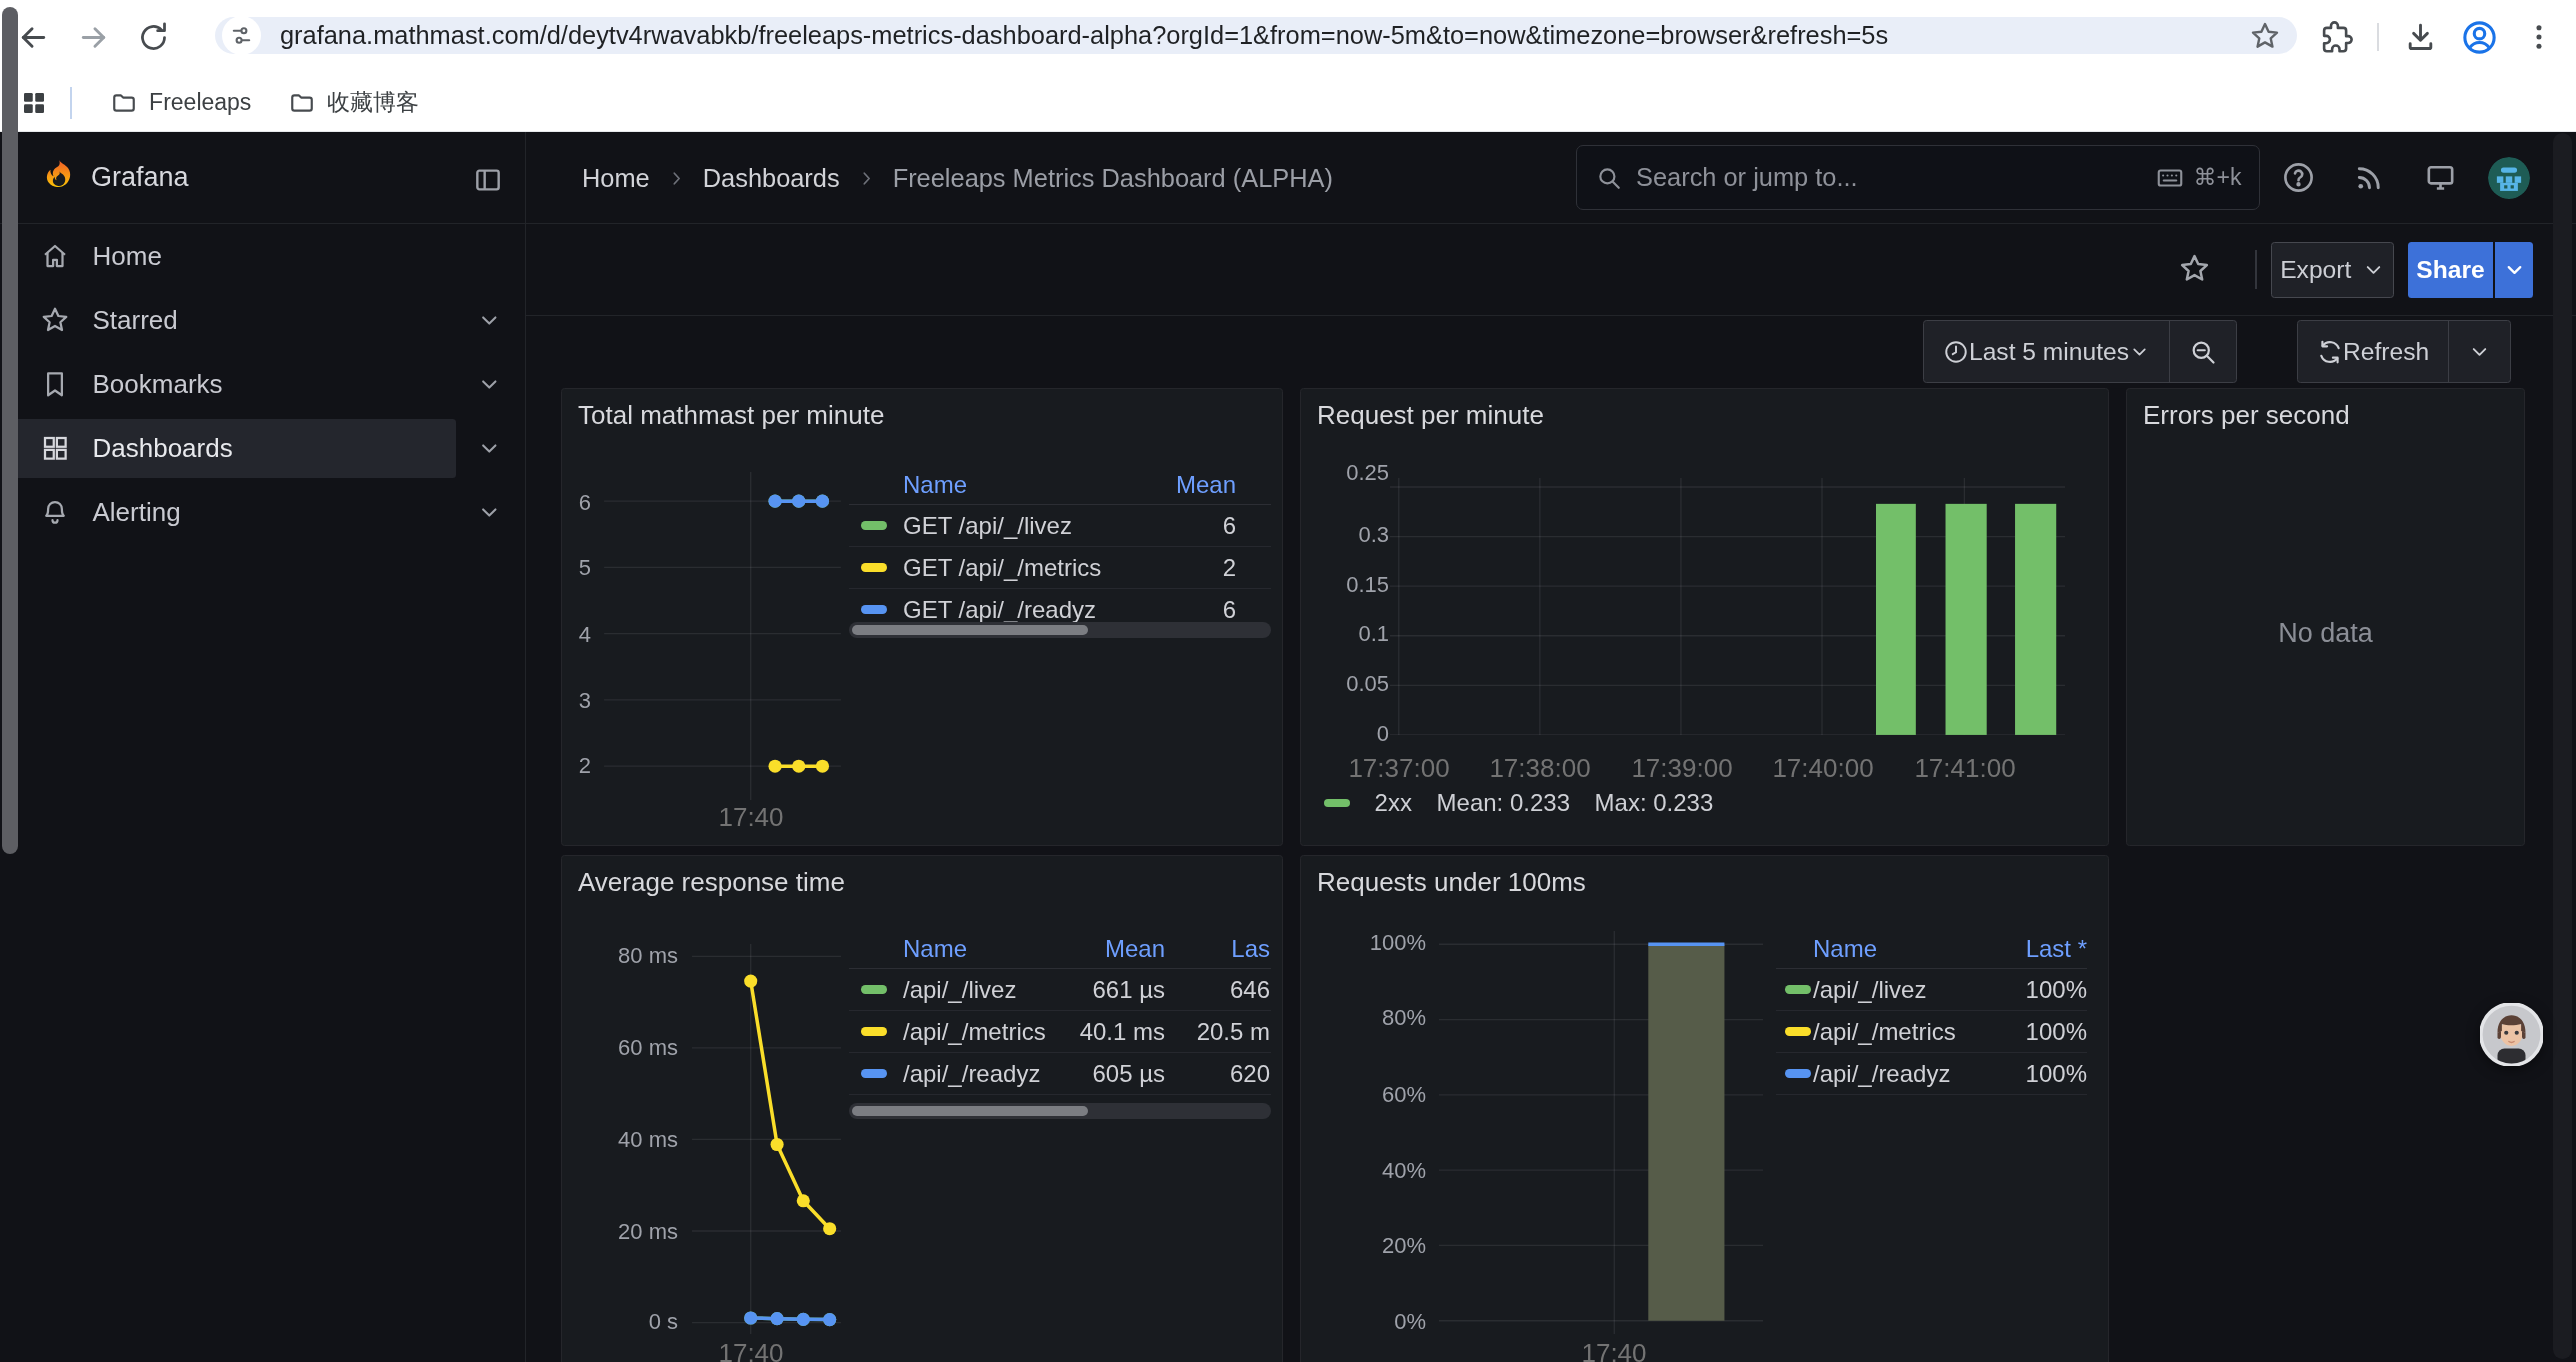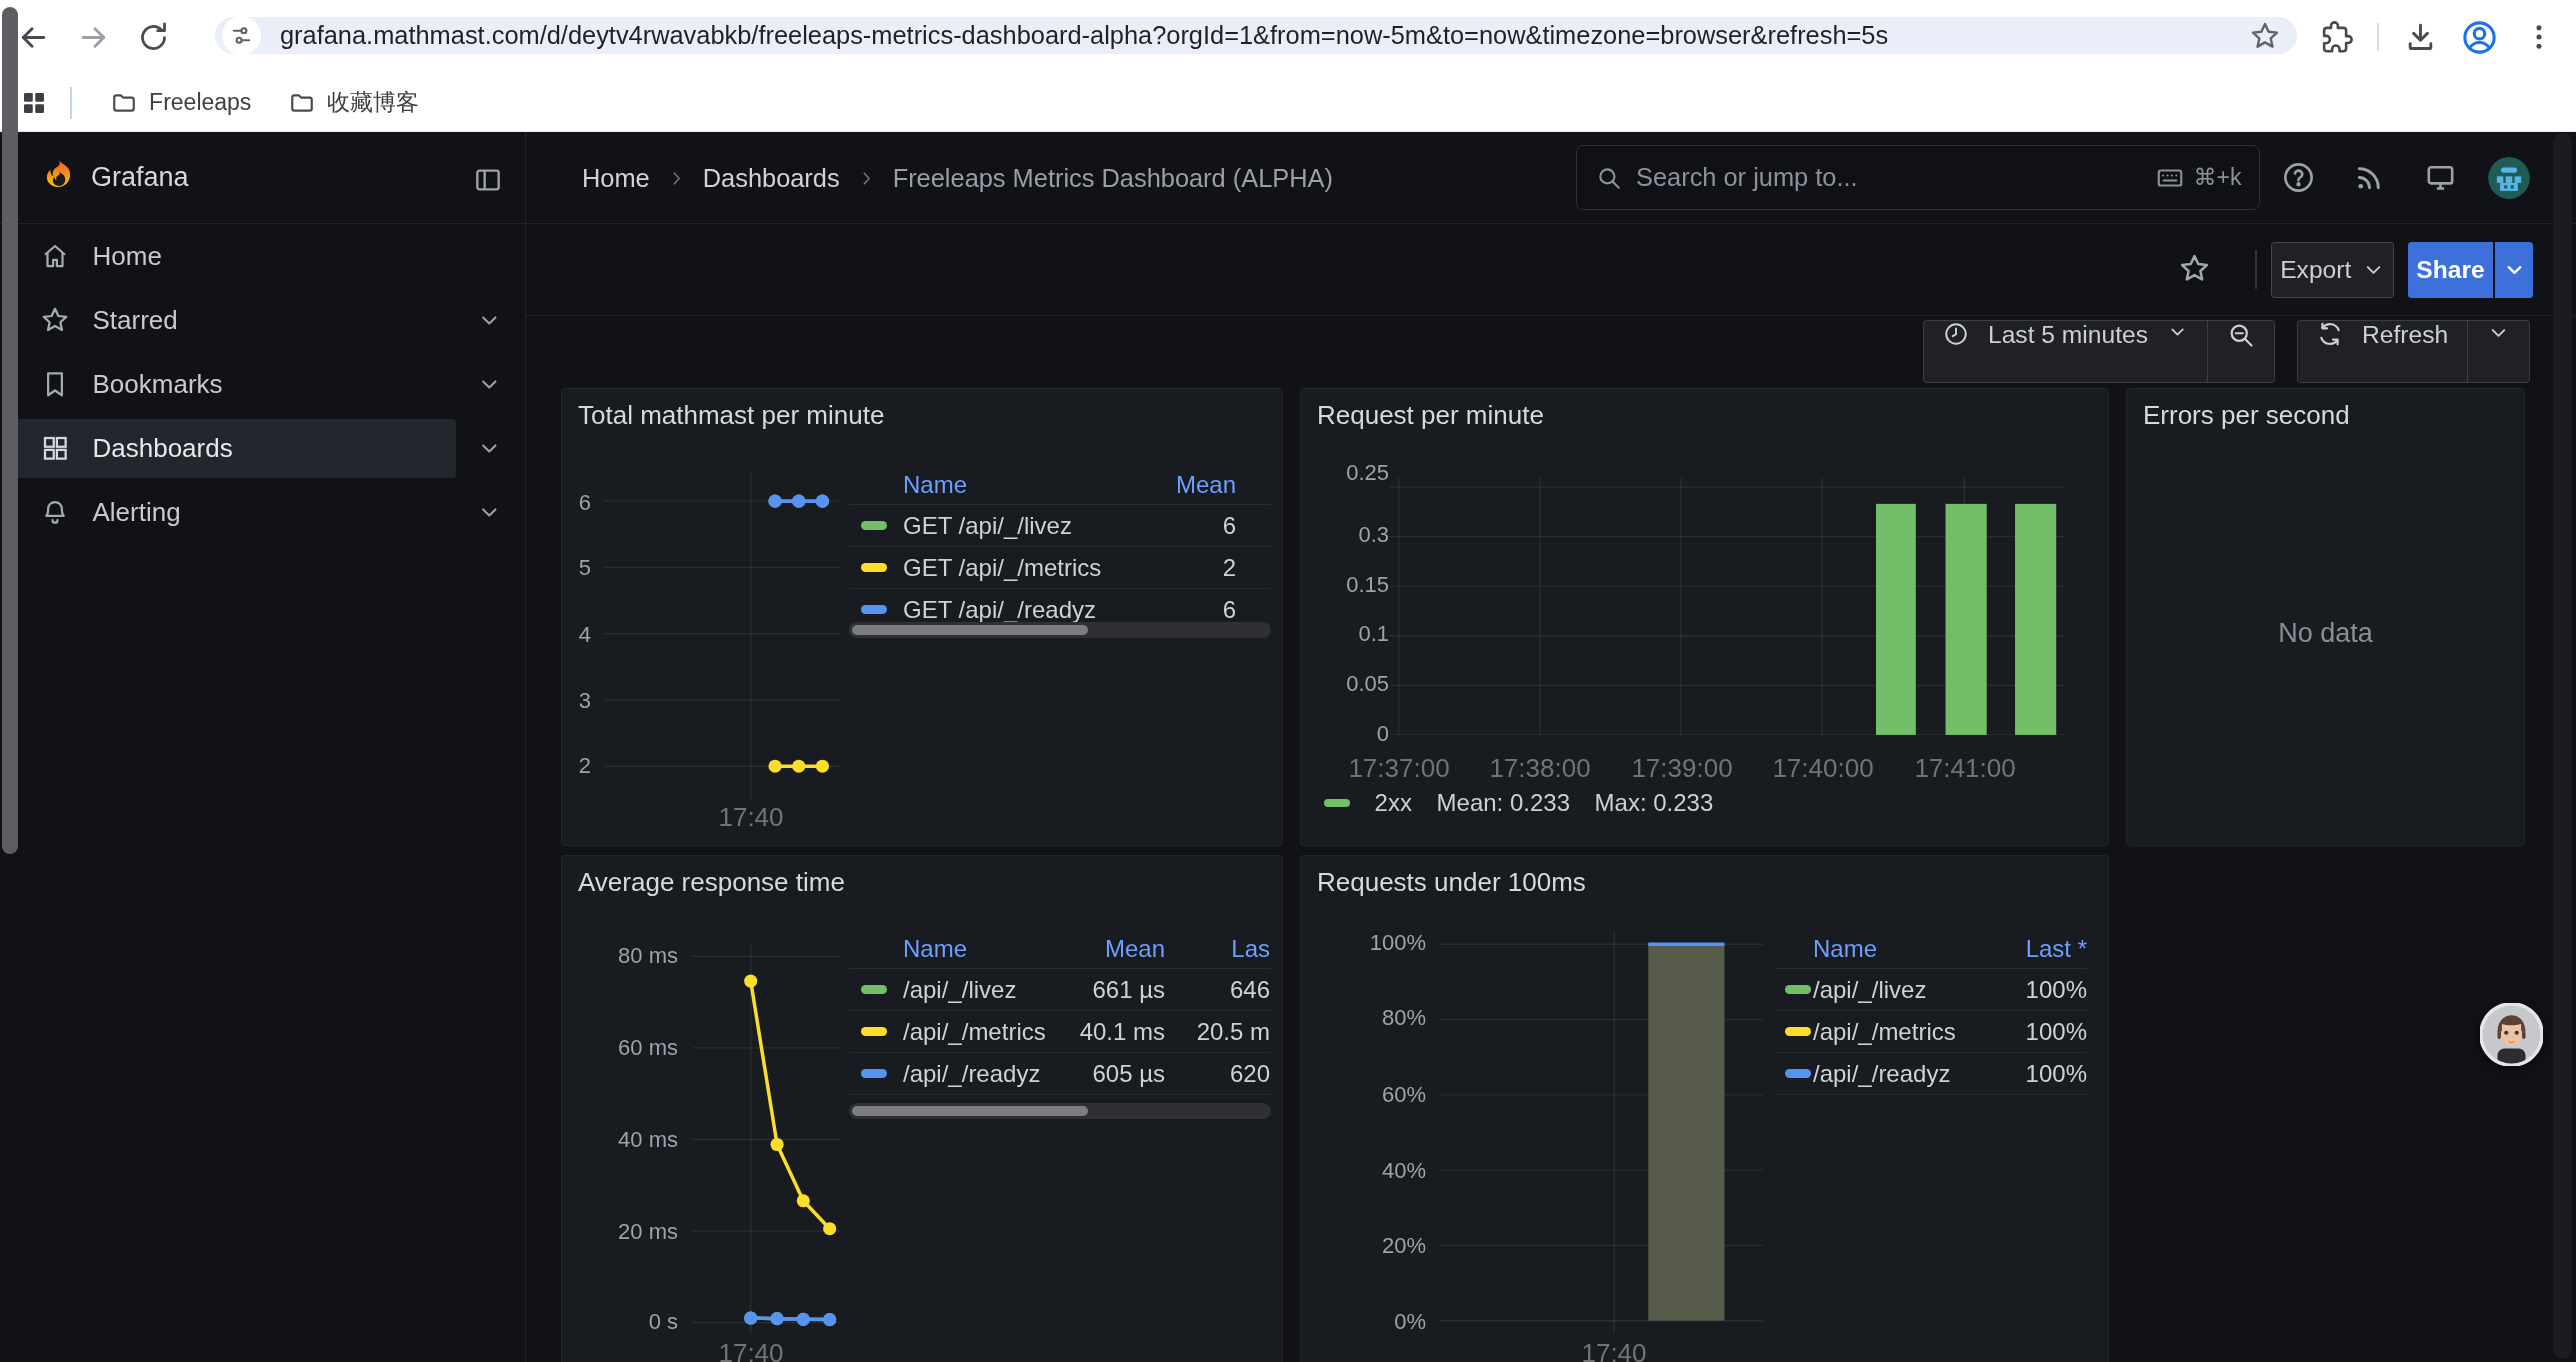--- a/index.html
+++ b/index.html
@@ -67,21 +67,21 @@
   .btn{display:flex;align-items:center;justify-content:center;font-size:24.6px;border-radius:3.5px;cursor:pointer;}
   .btn-export{position:absolute;left:1745px;top:17.5px;width:123px;height:56px;background:#1f2127;border:1.3px solid #46484f;
               color:#ccced4;gap:10.5px;}
   .btn-share{position:absolute;left:1882px;top:17.5px;width:85px;height:56px;background:#3d71d9;color:#fff;font-weight:bold;
              border-radius:3.5px 0 0 3.5px;}
   .btn-share-chev{position:absolute;left:1969px;top:17.5px;width:38px;height:56px;background:#3d71d9;color:#fff;
                   border-radius:0 3.5px 3.5px 0;display:flex;align-items:center;justify-content:center;cursor:pointer;}
   .controls{left:526px;top:316px;width:2050px;height:73px;}
   .ctrl-group{position:absolute;top:4.4px;height:63px;display:flex;background:#1f2127;border:1.3px solid #3c3e45;
               border-radius:3.5px;color:#ced0d6;font-size:24.6px;font-weight:500;}
-  .ctrl-seg{display:flex;align-items:flex-start;gap:19px;padding:0 19px;cursor:pointer;}
+  .ctrl-seg{display:flex;align-items:center;gap:0;padding:0 19px;cursor:pointer;}
   .ctrl-div{width:1.3px;background:#3c3e45;}
 
   
   .panel{position:absolute;background:#181b1f;border:1.3px solid #25262b;border-radius:3.5px;overflow:hidden;}
   .panel-title{position:absolute;left:16px;top:10.5px;margin:0;font-size:26px;font-weight:500;color:#d8d9dd;cursor:pointer;}
   .plot{position:absolute;}
   .ytick{position:absolute;transform:translateY(-50%);font-size:22px;color:#9fa2aa;text-align:right;}
   .xtick{position:absolute;transform:translateX(-50%);font-size:26px;color:#737373;white-space:nowrap;}
   .lg-table{position:absolute;font-size:24px;color:#d0d1d6;}
   .lg-head{display:grid;height:39px;align-items:center;color:#6e9fff;font-weight:500;border-bottom:1.3px solid #2c2e34;}

